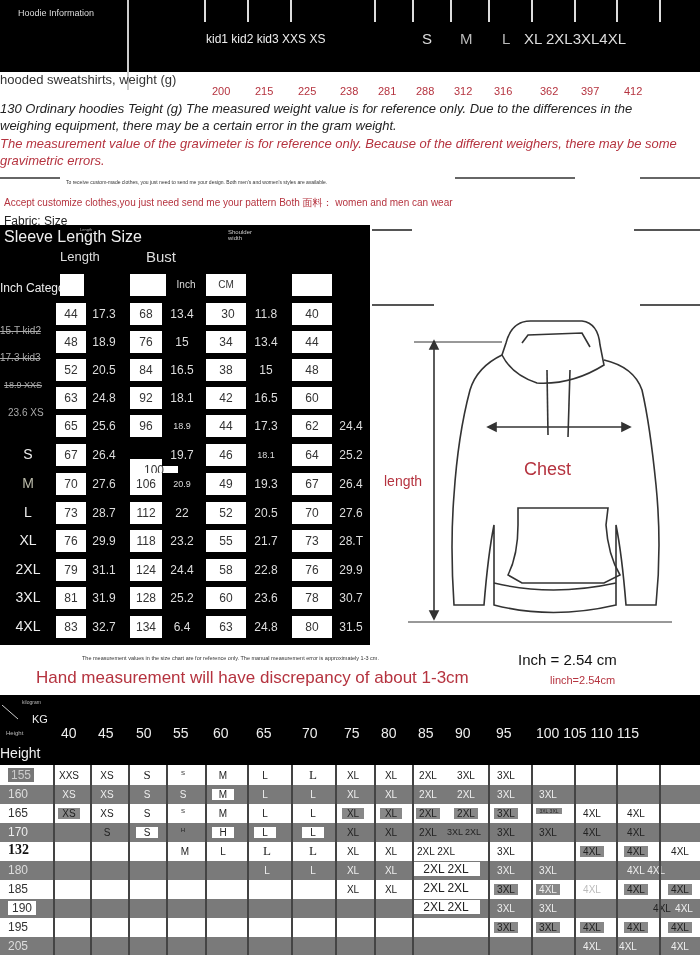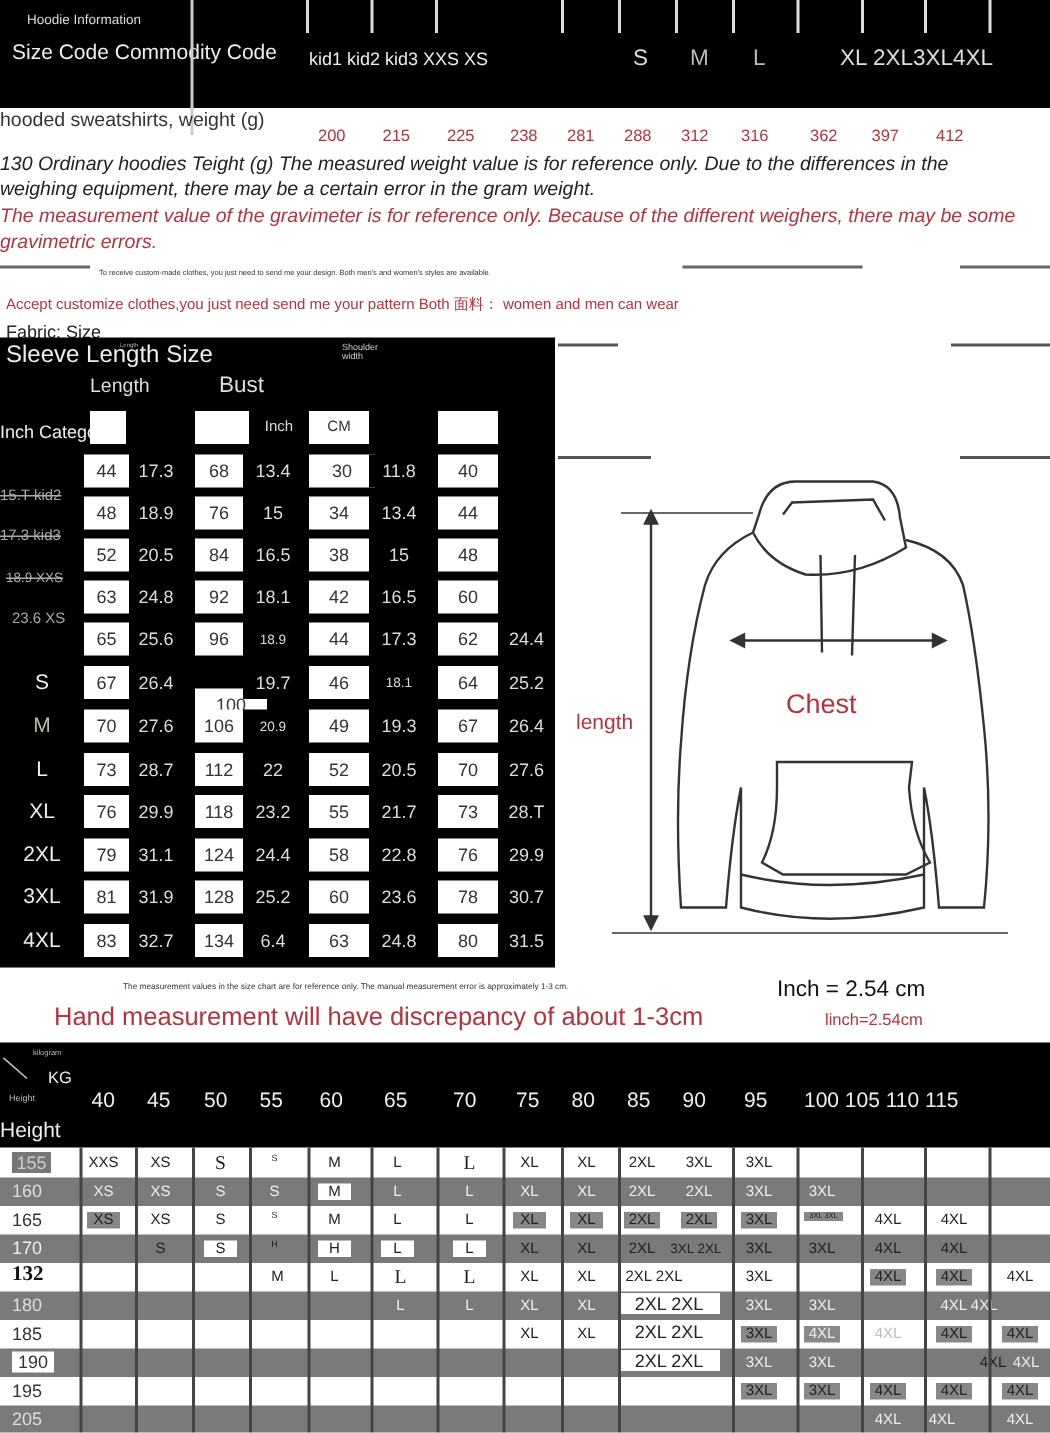--- a/index.html
+++ b/index.html
@@ -42,26 +42,25 @@
   .hwrow.g { background: #7a7a7a; }
   .hwrow.wt { background: #fff; }
   .hcell { position: absolute; font-size: 10px; text-align: center; top: 4px; }
   .hlabel { position: absolute; left: 8px; top: 2px; font-size: 12px; }
 </style>
 </head>
 <body>
 
 <div id="hdr" class="abs blk">
   <div class="abs pi">Hoodie Information</div>
-  <div class="abs sc">Size Code Commodity Code</div>
   <div class="abs kids">kid1 kid2 kid3 XXS XS</div>
   <div class="abs sz" style="left:422px">S</div>
   <div class="abs sz" style="left:460px;color:#bbb">M</div>
   <div class="abs sz" style="left:502px;color:#bbb">L</div>
-  <div class="abs sz" style="left:560px">XL 2XL3XL4XL</div>
+  <div class="abs sz" style="left:524px">XL 2XL3XL4XL</div>
   <div class="vline" style="left:127px;top:0;height:90px;background:#ccc"></div>
   <div class="vline" style="left:204px;top:0;height:22px"></div>
   <div class="vline" style="left:247px;top:0;height:22px"></div>
   <div class="vline" style="left:290px;top:0;height:22px"></div>
   <div class="vline" style="left:374px;top:0;height:22px"></div>
   <div class="vline" style="left:412px;top:0;height:22px"></div>
   <div class="vline" style="left:450px;top:0;height:22px"></div>
   <div class="vline" style="left:488px;top:0;height:22px"></div>
   <div class="vline" style="left:531px;top:0;height:22px"></div>
   <div class="vline" style="left:574px;top:0;height:22px"></div>

